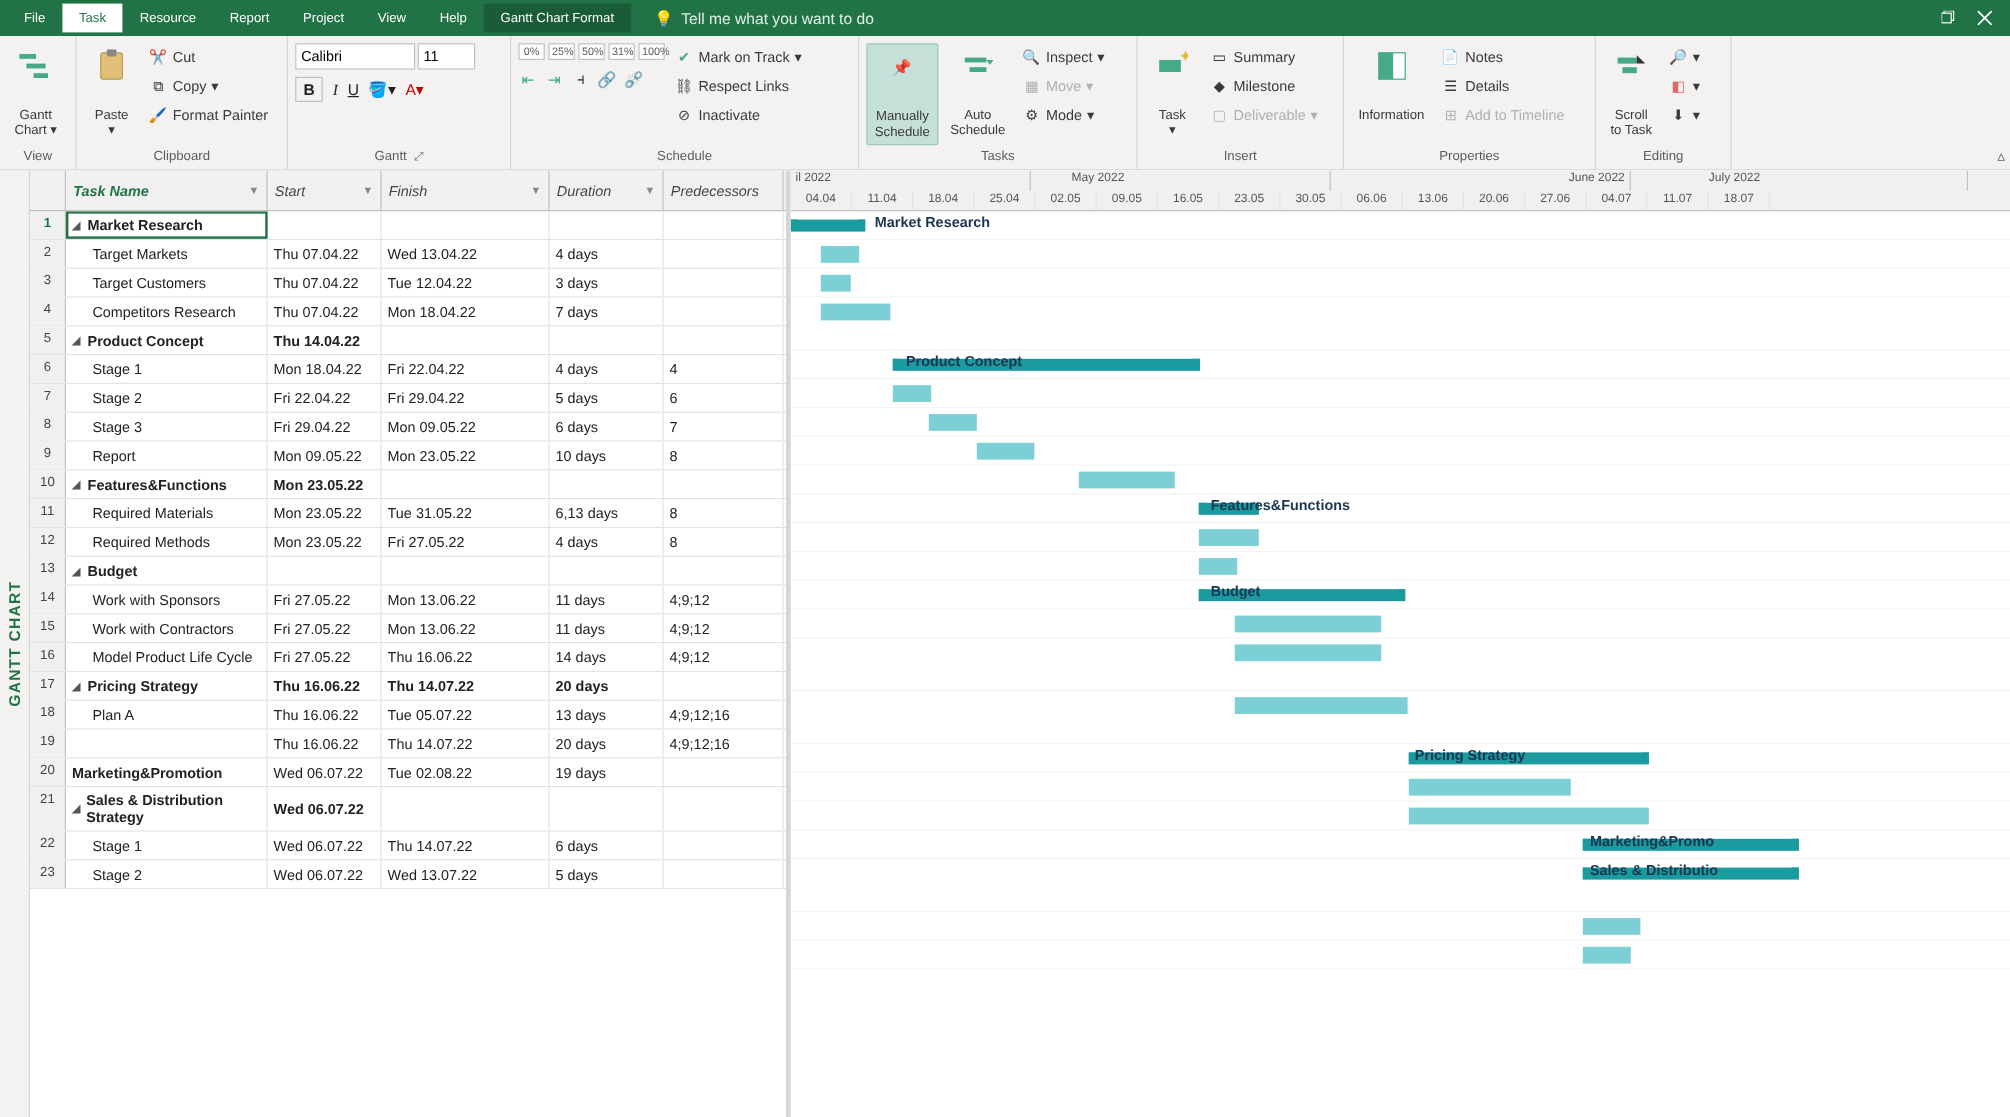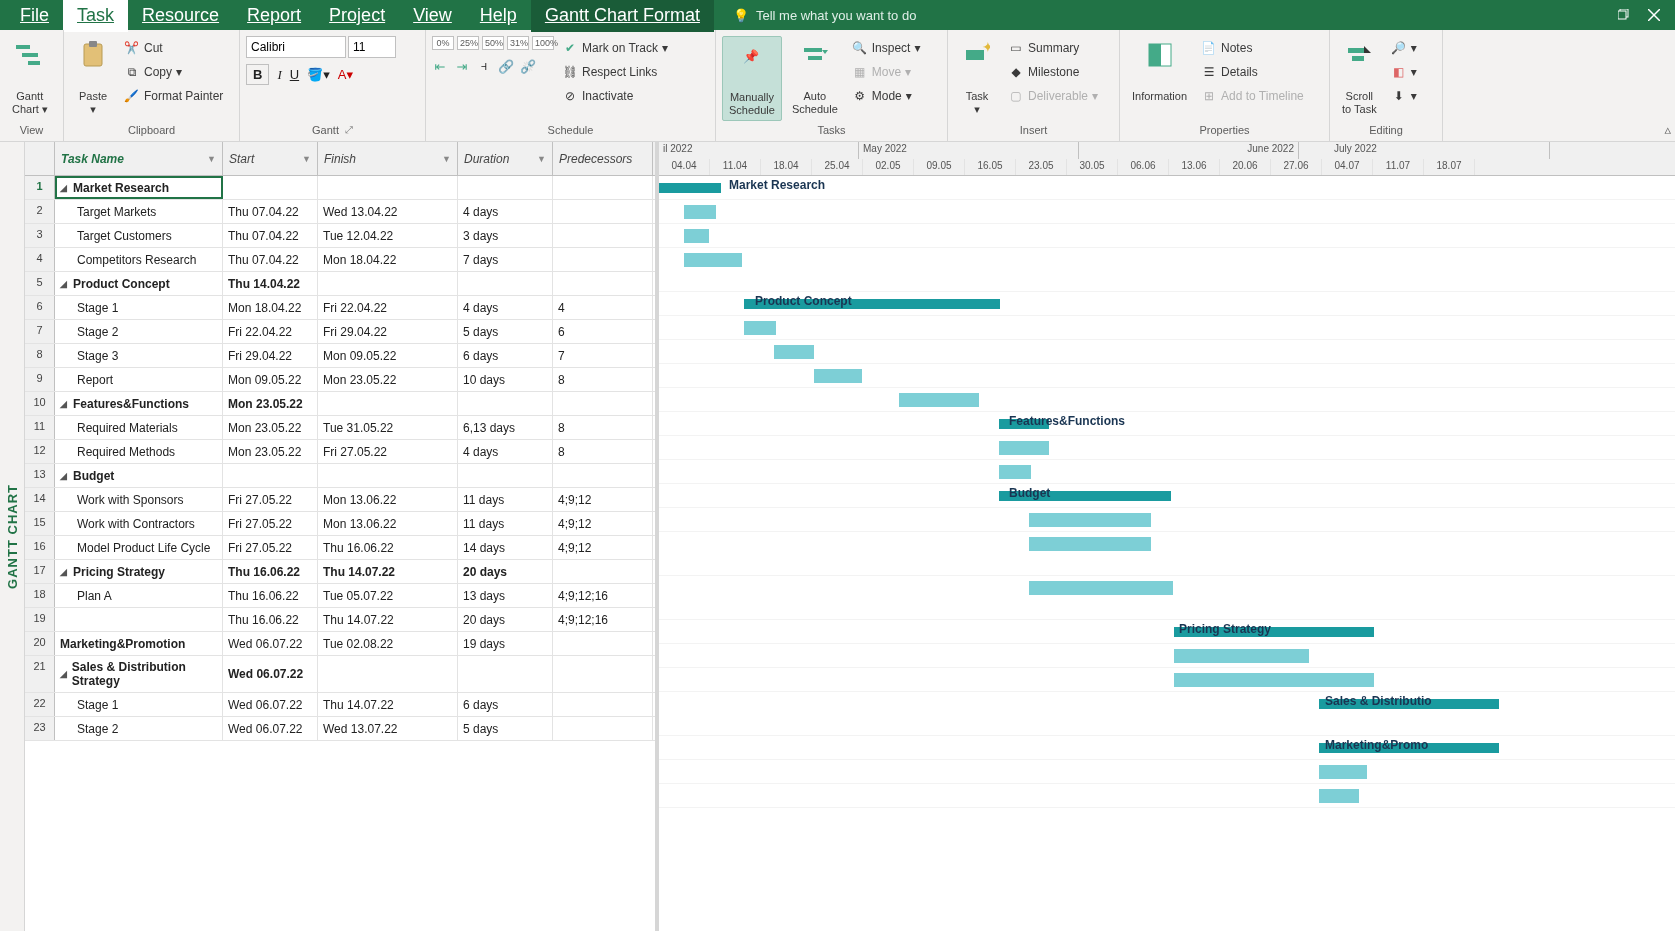--- a/index.html
+++ b/index.html
@@ -1,21 +1,21 @@
 <!DOCTYPE html>
 <html><head>
 <meta charset="utf-8">
 <style>
 * { box-sizing: border-box; margin: 0; padding: 0; font-family: 'Segoe UI', Tahoma, sans-serif; }
 body { background: #fff; font-size: 13px; color: #222; overflow: hidden; }
 
 
 .titlebar { background: #217346; height: 30px; display: flex; align-items: center; color: #fff; padding: 0 6px; }
 .tabs { display: flex; }
-.tab { padding: 6px 14px; cursor: pointer; color: #fff; font-size: 18px; text-decoration: underline; }
+.tab { padding: 6px 14px; cursor: pointer; color: #fff; font-size: 11px; }
 .tab.active { background: #fff; color: #217346; }
 .tellme { display: flex; align-items: center; gap: 6px; margin-left: 20px; color: #dfeee7; }
 .spacer { flex: 1; }
 .winbtn { width: 30px; height: 30px; display: flex; align-items: center; justify-content: center; color: #fff; cursor: pointer; }
 
 
 .ribbon { background: #f3f2f1; border-bottom: 1px solid #d6d6d6; height: 112px; display: flex; }
 .group { border-right: 1px solid #d6d6d6; padding: 2px 6px; display: flex; flex-direction: column; justify-content: space-between; }
 .group-body { display: flex; align-items: flex-start; gap: 4px; flex: 1; padding-top: 4px; }
 .group-label { text-align: center; color: #5c5c5c; font-size: 11px; padding-bottom: 3px; display:flex; align-items:center; justify-content:center; gap:6px;}
@@ -49,21 +49,21 @@
 .rownum { width:30px; background:#f0f0f0; border-right:1px solid #c0c0c0; text-align:center; padding:4px 2px; font-size:11px; color:#444; }
 .rownum.first { color:#217346; font-weight:600; }
 .td { border-right:1px solid #e3e3e3; padding:4px 5px; font-size:12px; overflow:hidden; display:flex; align-items:center; }
 .td.bold { font-weight:700; }
 .td.taskname { gap:3px; }
 .collapse { font-size:9px; color:#555; width:10px; }
 .indent1 { padding-left:22px; }
 
 
 .timeline-head { height:34px; background:#f0f0f0; border-bottom:1px solid #c0c0c0; position:sticky; top:0; display:flex; flex-direction:column; }
-.months { display:flex; height:17px; }
+.months { display:flex; height:17px;gap:30px; }
 .month { border-right:1px solid #c0c0c0; font-size:10px; color:#555; padding:1px 4px; }
 .days { display:flex; height:17px; }
 .day { width:51px; border-right:1px solid #e3e3e3; text-align:center; font-size:10px; color:#555; padding-top:1px; }
 .gantt-rows { position:relative; }
 .grow { height:24px; position:relative; border-bottom:1px solid #f3f3f3; }
 .grow.tall { height:44px; }
 .bar { position:absolute; height:14px; top:5px; background:#7dcfd6; }
 .bar.summary { height:10px; top:7px; background:#1a9b9f; }
 .bar.summary::before, .bar.summary::after { content:''; position:absolute; top:0; width:0; height:0; border-top:10px solid #1a9b9f; }
 .bar.summary::before { left:0; border-right:6px solid transparent; border-left:0; }
@@ -660,29 +660,29 @@
           <div class="grow">
             <div class="bar summary" style="left: 515px; width: 200px;"></div>
             <div class="barlabel" style="left: 520px;">Pricing Strategy</div>
           </div>
           <div class="grow">
             <div class="bar" style="left: 515px; width: 135px;"></div>
           </div>
           <div class="grow">
             <div class="bar" style="left: 515px; width: 200px;"></div>
           </div>
+          <div class="grow">
+            <div class="bar summary" style="left: 660px; width: 180px;"></div>
+            <div class="barlabel" style="left: 666px;">Marketing&amp;Promo</div>
+          </div>
           <div class="grow tall">
             <div class="bar summary" style="left: 660px; width: 180px;"></div>
             <div class="barlabel" style="left: 666px;">Sales &amp; Distributio</div>
           </div>
           <div class="grow">
-            <div class="bar summary" style="left: 660px; width: 180px;"></div>
-            <div class="barlabel" style="left: 666px;">Marketing&amp;Promo</div>
-          </div>
-          <div class="grow">
             <div class="bar" style="left: 660px; width: 48px;"></div>
           </div>
           <div class="grow">
             <div class="bar" style="left: 660px; width: 40px;"></div>
           </div>
         </div>
     </div>
   </div>
 </div>
 

